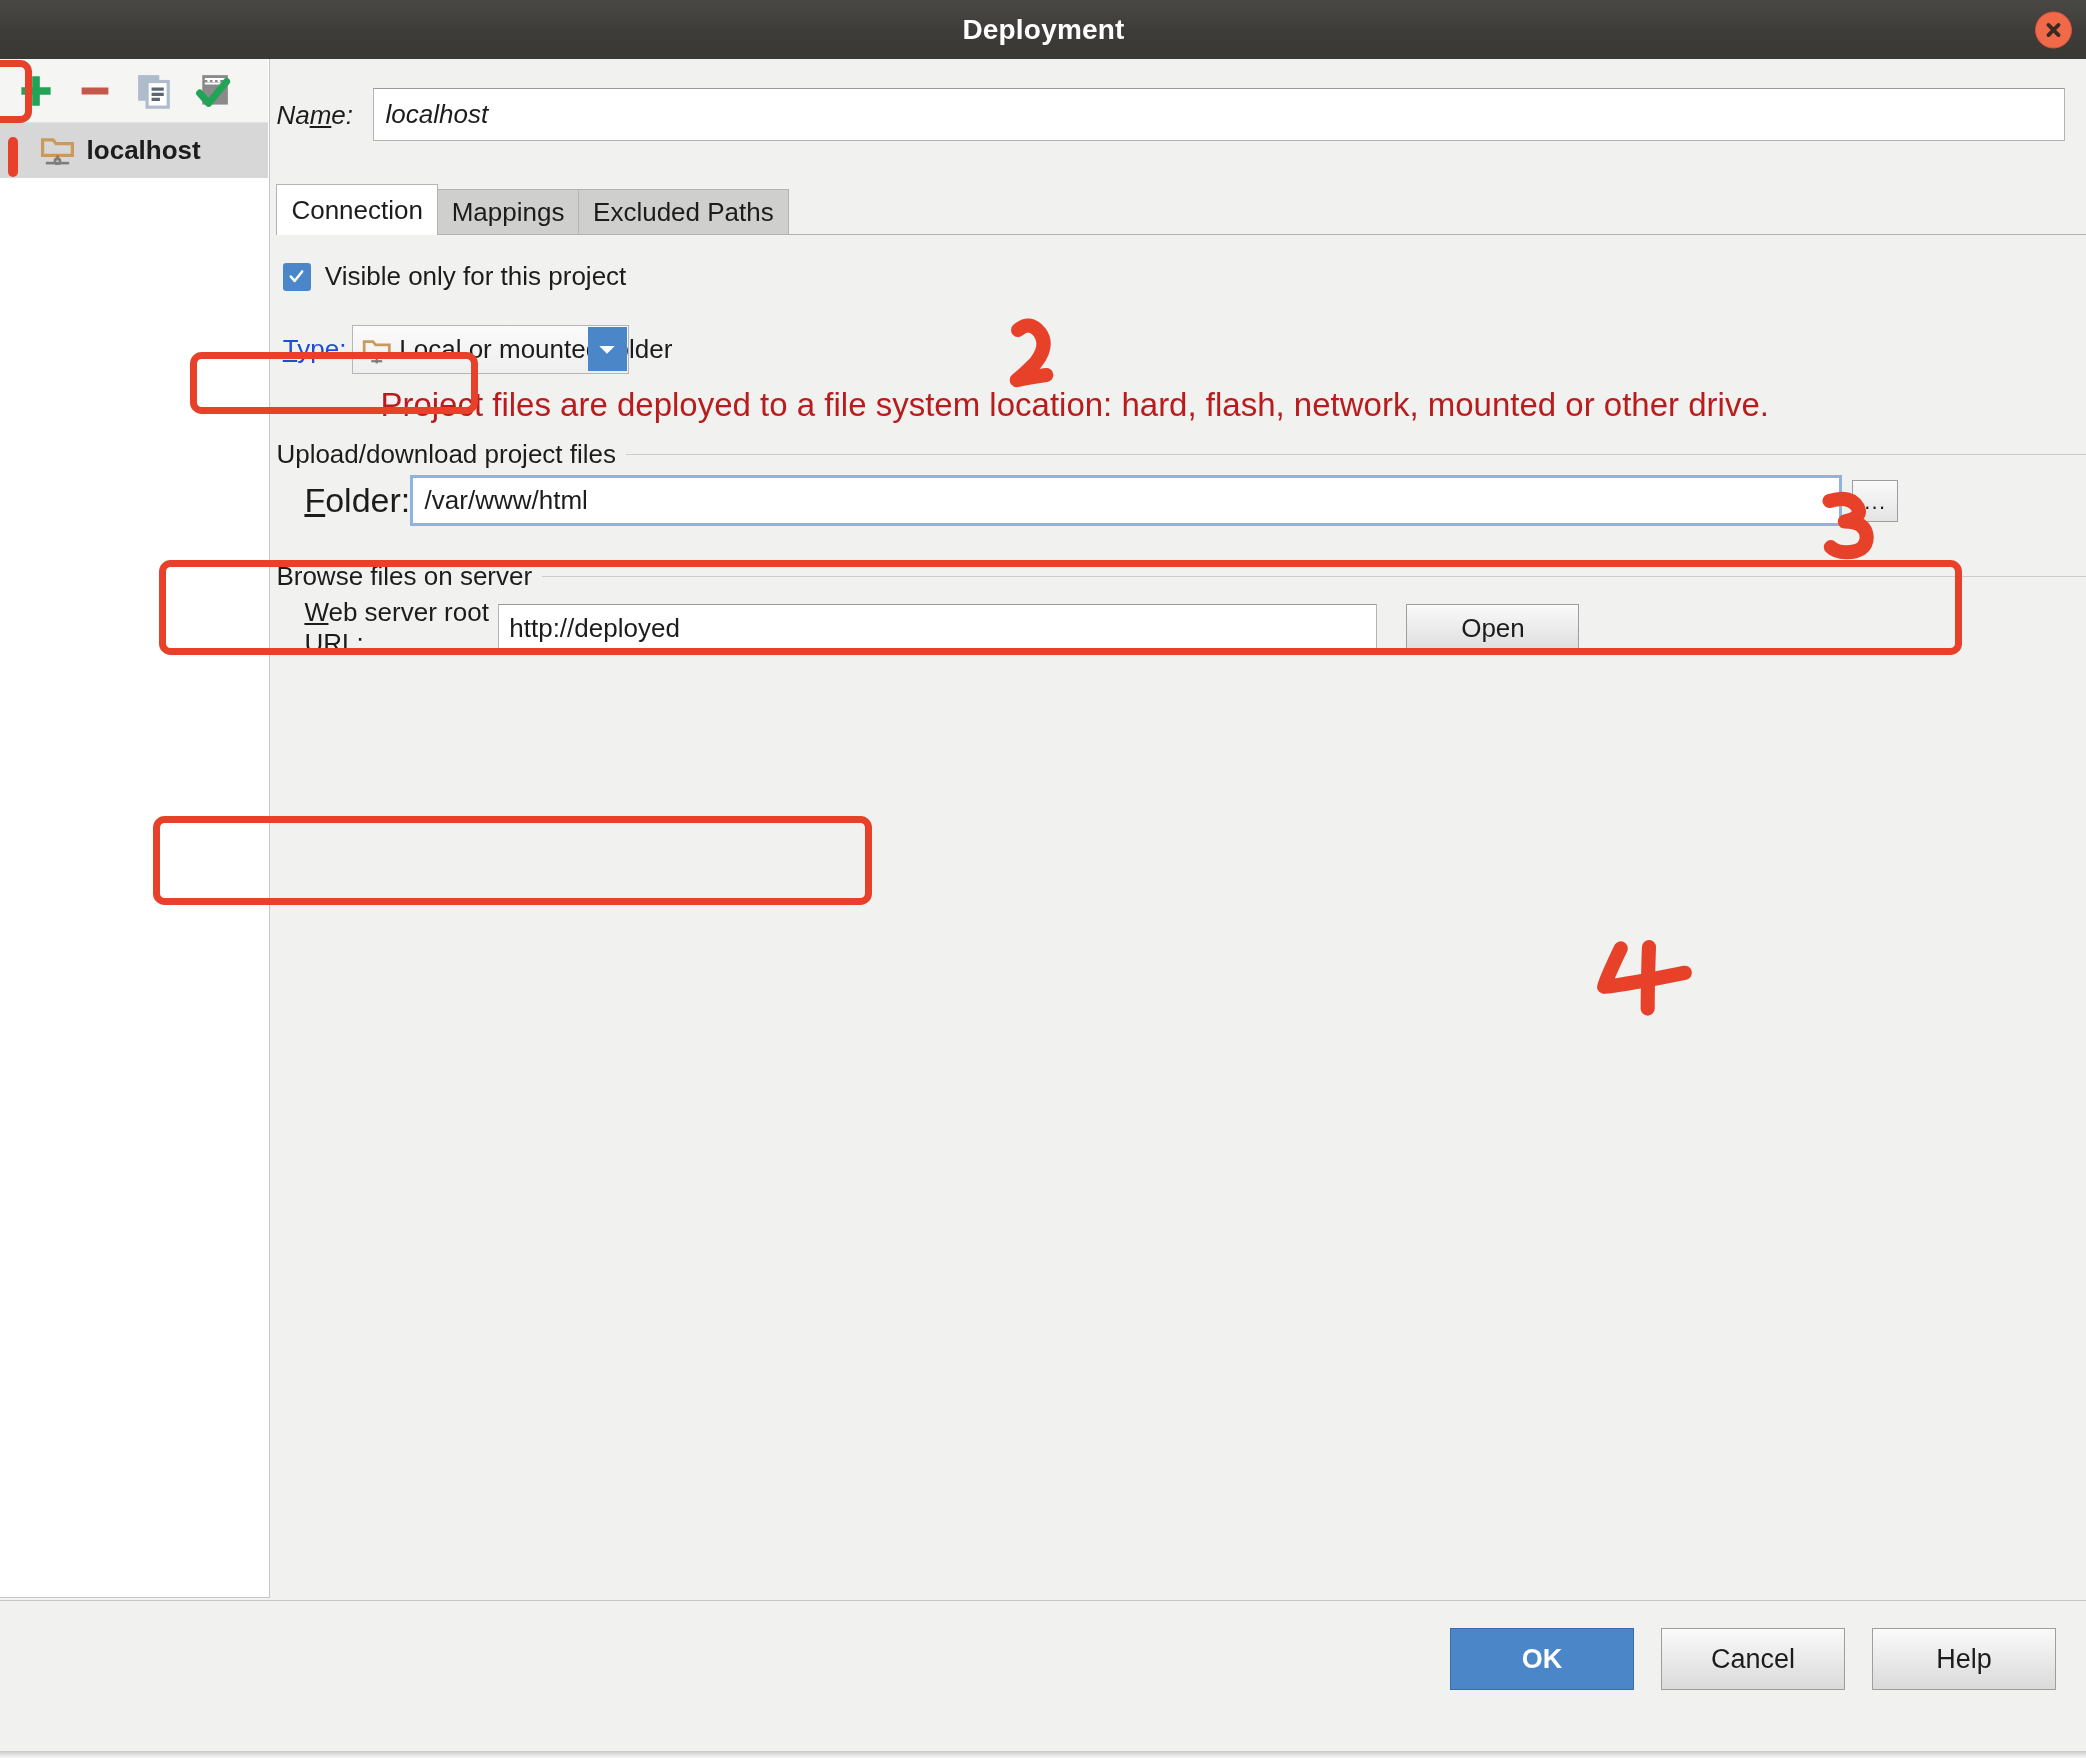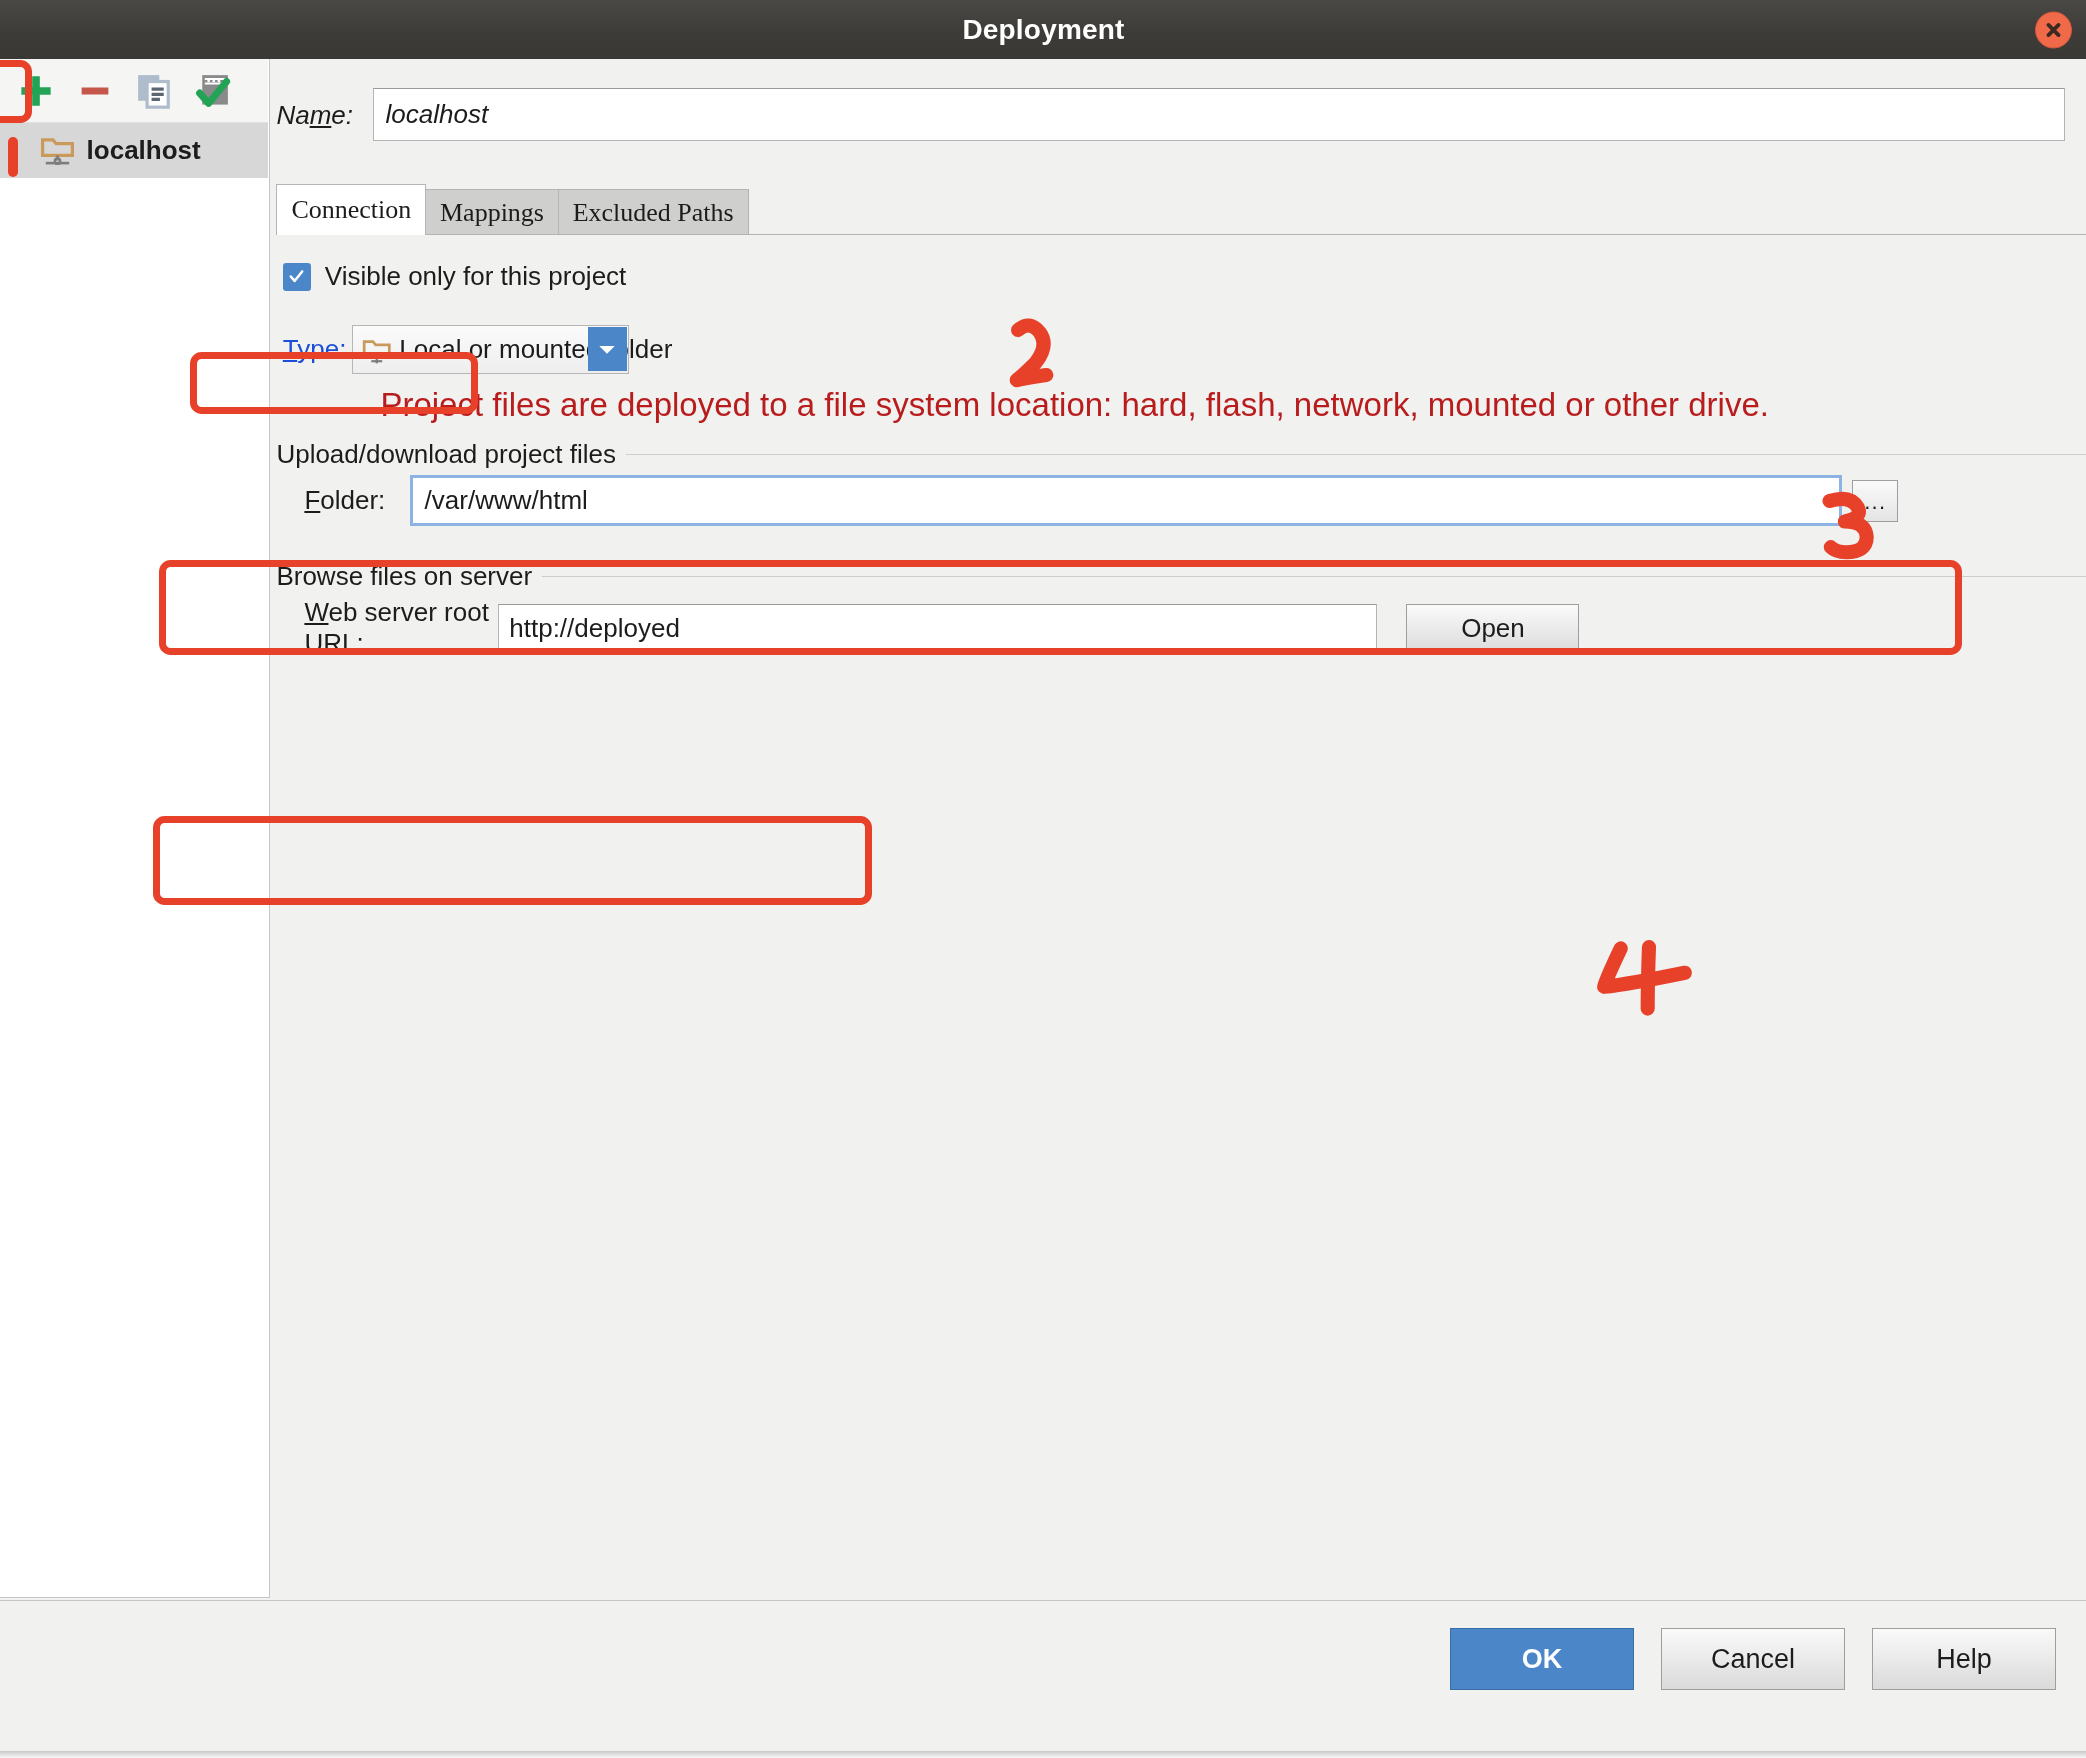--- a/index.html
+++ b/index.html
@@ -121,21 +121,20 @@
   .tab {
     height: 46px;
     padding: 0 14px;
     display: flex; align-items: center;
     font-size: 26px; color: #1c1c1c;
     background: #cfcfce;
     border: 1.3px solid #b4b4b4;
     border-bottom: none;
     margin-right: -1.3px;
     cursor: pointer;
-    font-family: Liberation Serif, serif;
   }
   .tab.active {
     background: #ffffff;
     height: 51px;
     position: relative; z-index: 2;
   }
 
   
   #tab-panel {
     position: absolute; left: 6.4px; top: 175px;
@@ -207,21 +206,21 @@
     font-size: 26px; color: #1c1c1c; white-space: nowrap;
   }
   .grp-line { flex: 1; height: 1.3px; background: #cdcdcd; }
 
   #folder-row {
     position: absolute; left: 0; top: 36px;
     width: 1811px; display: flex; align-items: center;
   }
   #folder-label {
     margin-left: 28px; width: 103px;
-    font-size: 26px; color: #1c1c1c;
+    font-size: 34px; color: #1c1c1c;
   }
   #folder-input {
     margin-left: 2.6px;
     width: 1432px; height: 51px;
     background: #ffffff;
     border: 3.9px solid #8cb3e2;
     display: flex; align-items: center;
     padding-left: 11.6px;
     font-size: 26px; color: #1c1c1c;
     cursor: text;

